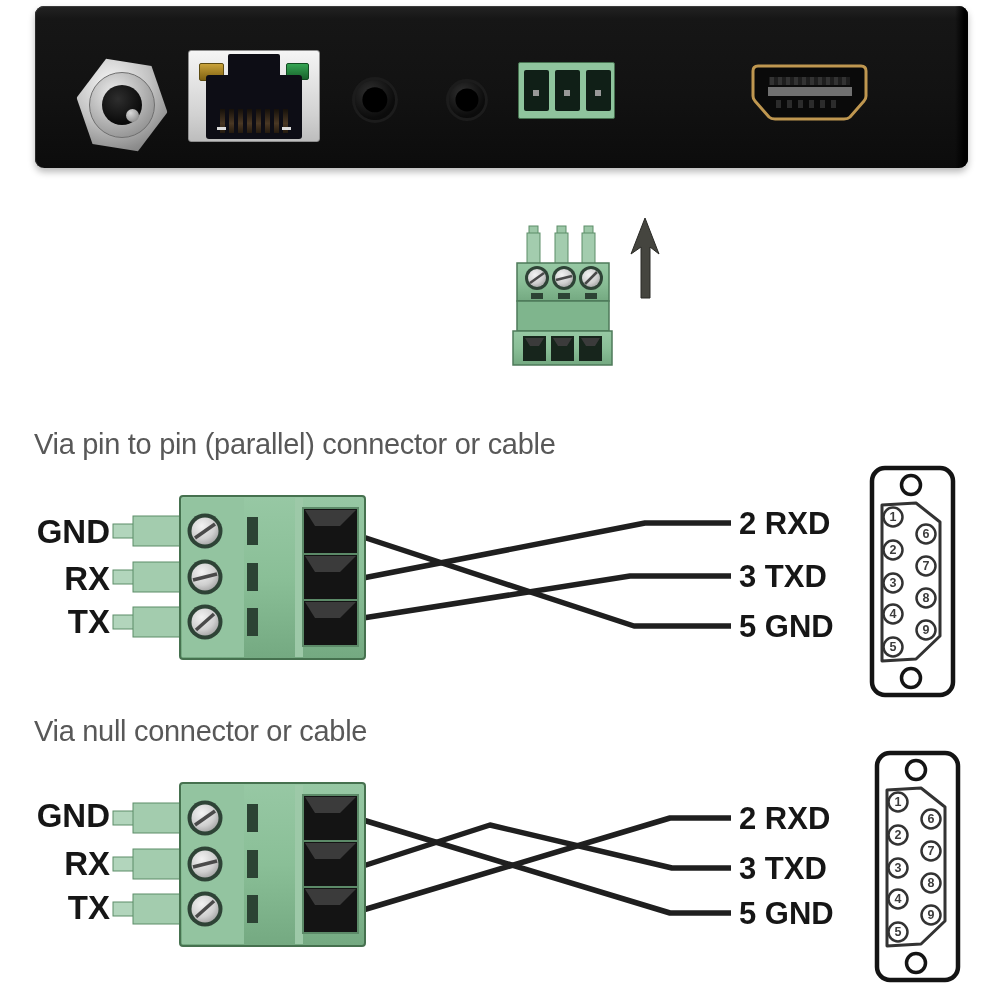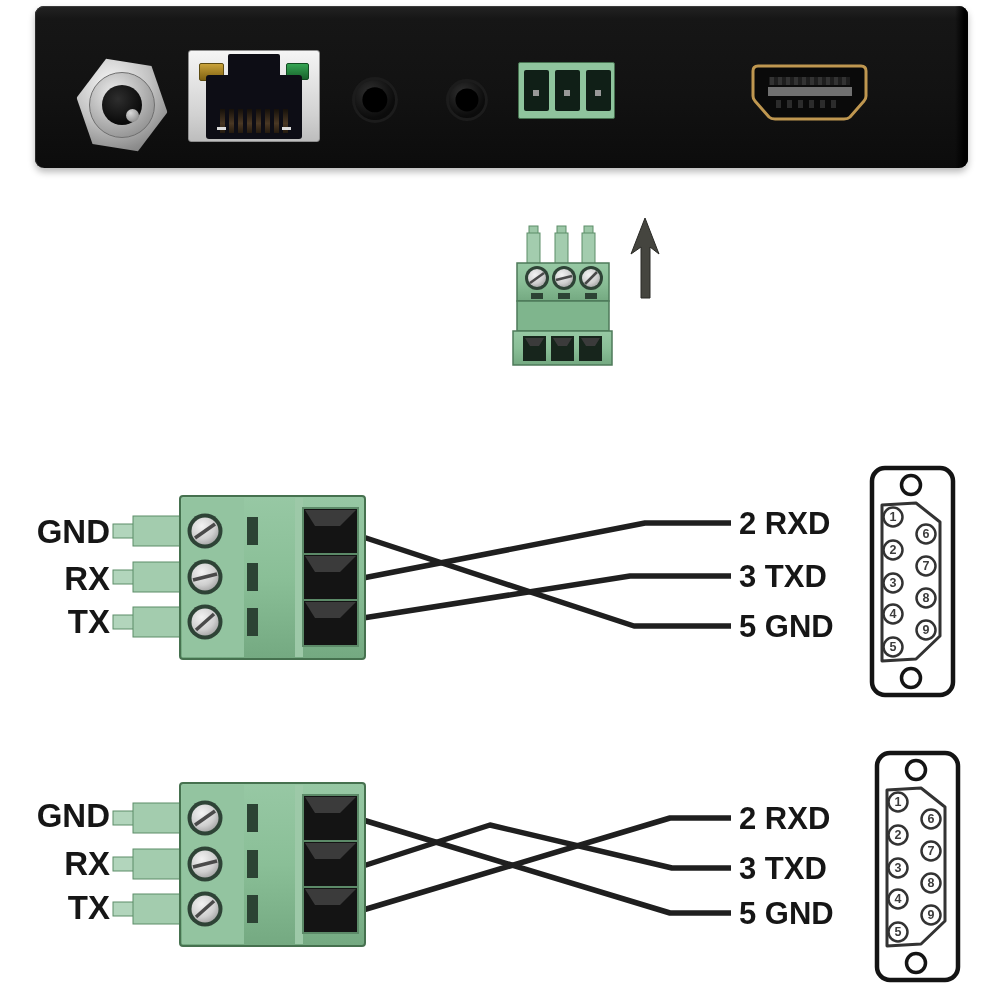--- a/index.html
+++ b/index.html
@@ -244,37 +244,39 @@
       <rect x="523" y="336" width="23" height="25" fill="#17251c"></rect>
       <polygon points="525,338 544,338 539,346 530,346" fill="#3b3b3b"></polygon>
       <rect x="551" y="336" width="23" height="25" fill="#17251c"></rect>
       <polygon points="553,338 572,338 567,346 558,346" fill="#3b3b3b"></polygon>
       <rect x="579" y="336" width="23" height="25" fill="#17251c"></rect>
       <polygon points="581,338 600,338 595,346 586,346" fill="#3b3b3b"></polygon>
     </g>
     <polygon points="645,218 631,254 641,247 641,298 650,298 650,247 659,254" fill="#45453f" stroke="#2a2a26" stroke-width="1"></polygon>
   </svg>
 
+  <div class="sec-title" style="top:428px">Via pin to pin (parallel) connector or cable</div>
 
   <svg class="abs" style="left:0;top:455px" width="1000" height="250" viewBox="0 455 1000 250">
     <g>
       <path class="wire" d="M363,537 L634,626 H731"></path>
       <path class="wire" d="M363,578 L645,523 H731"></path>
       <path class="wire" d="M363,618 L630,576 H731"></path>
     </g>
     <use href="#tblock"></use>
     <text class="pin-label" x="110" y="531" text-anchor="end" dominant-baseline="central">GND</text>
     <text class="pin-label" x="110" y="578" text-anchor="end" dominant-baseline="central">RX</text>
     <text class="pin-label" x="110" y="621" text-anchor="end" dominant-baseline="central">TX</text>
     <text class="db9-label" x="739" y="523" dominant-baseline="central">2 RXD</text>
     <text class="db9-label" x="739" y="576" dominant-baseline="central">3 TXD</text>
     <text class="db9-label" x="739" y="626" dominant-baseline="central">5 GND</text>
     <use href="#db9"></use>
   </svg>
 
+  <div class="sec-title" style="top:715px">Via null connector or cable</div>
 
   <svg class="abs" style="left:0;top:740px" width="1000" height="260" viewBox="0 740 1000 260">
     <g>
       <path class="wire" d="M363,820 L670,913 H731"></path>
       <path class="wire" d="M363,866 L490,825 L672,868 H731"></path>
       <path class="wire" d="M363,910 L670,818 H731"></path>
     </g>
     <use href="#tblock" transform="translate(0,287)"></use>
     <text class="pin-label" x="110" y="815" text-anchor="end" dominant-baseline="central">GND</text>
     <text class="pin-label" x="110" y="863" text-anchor="end" dominant-baseline="central">RX</text>

